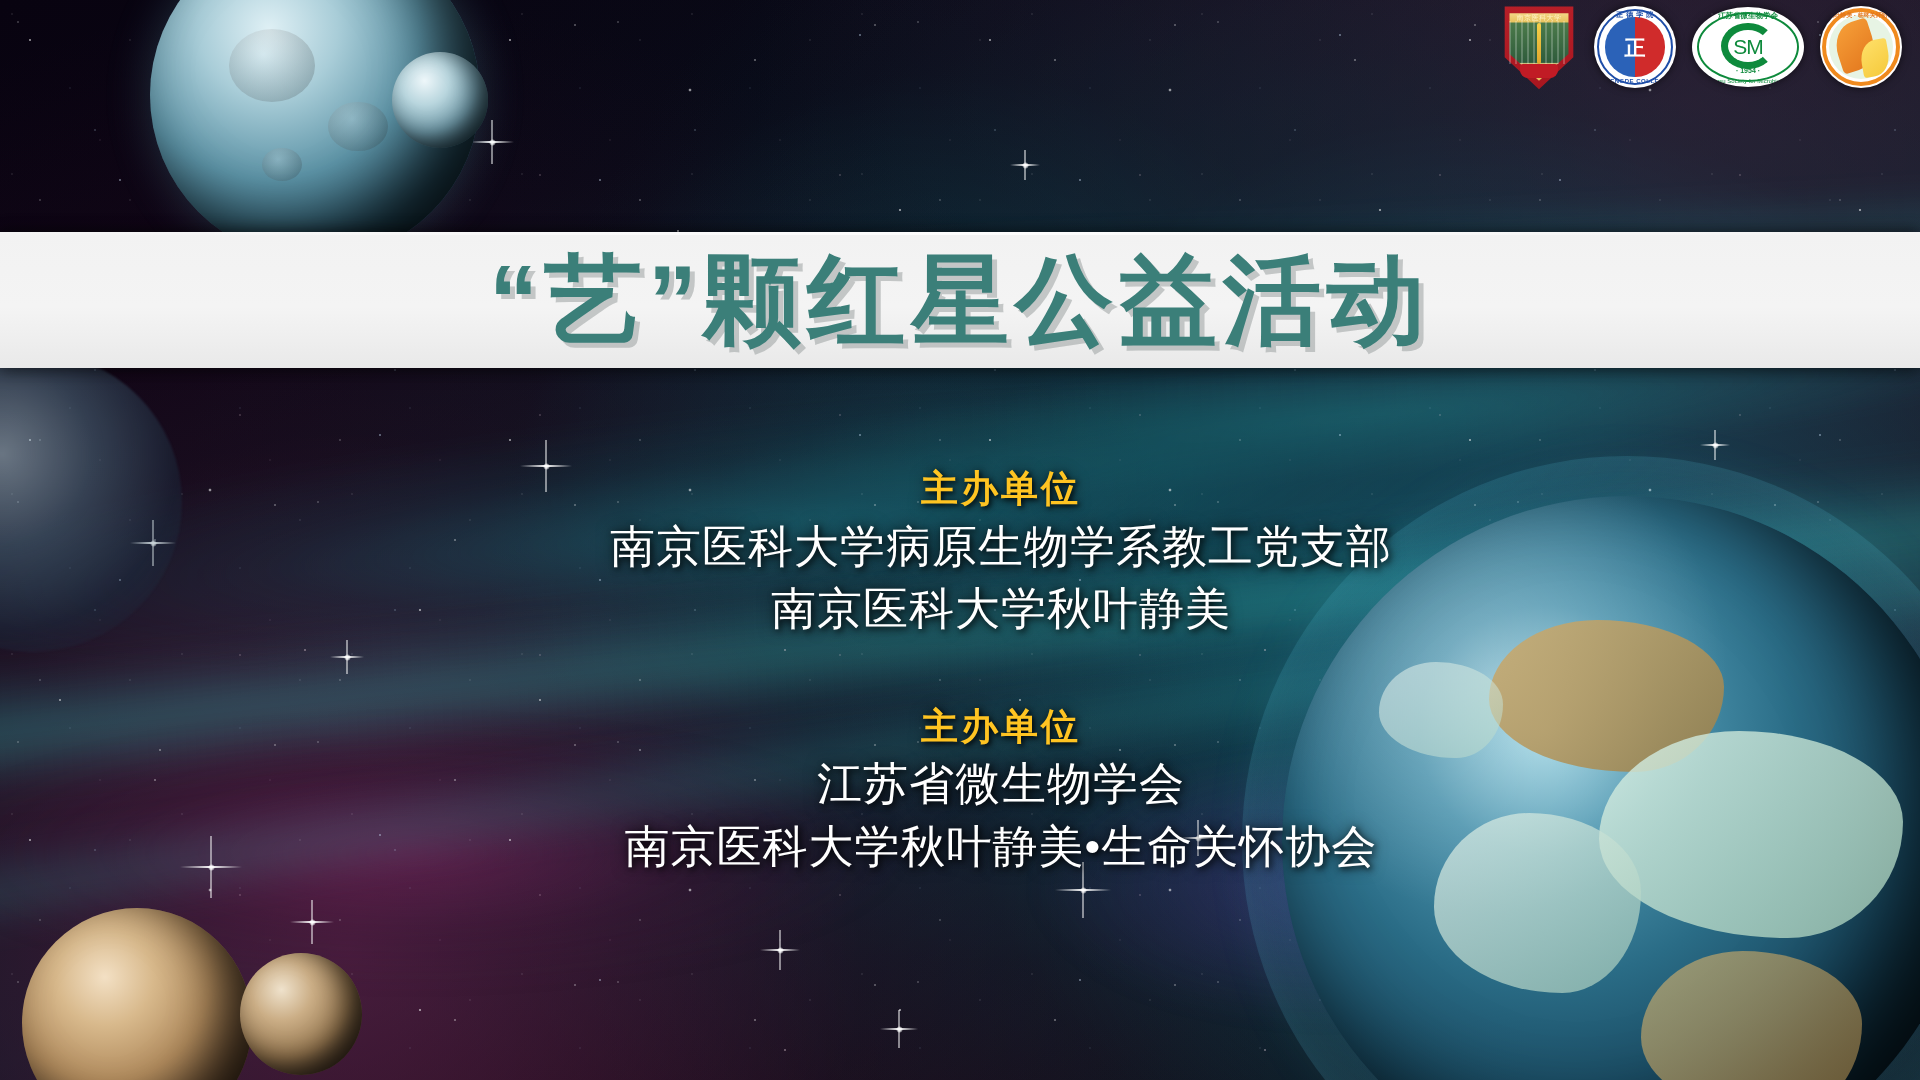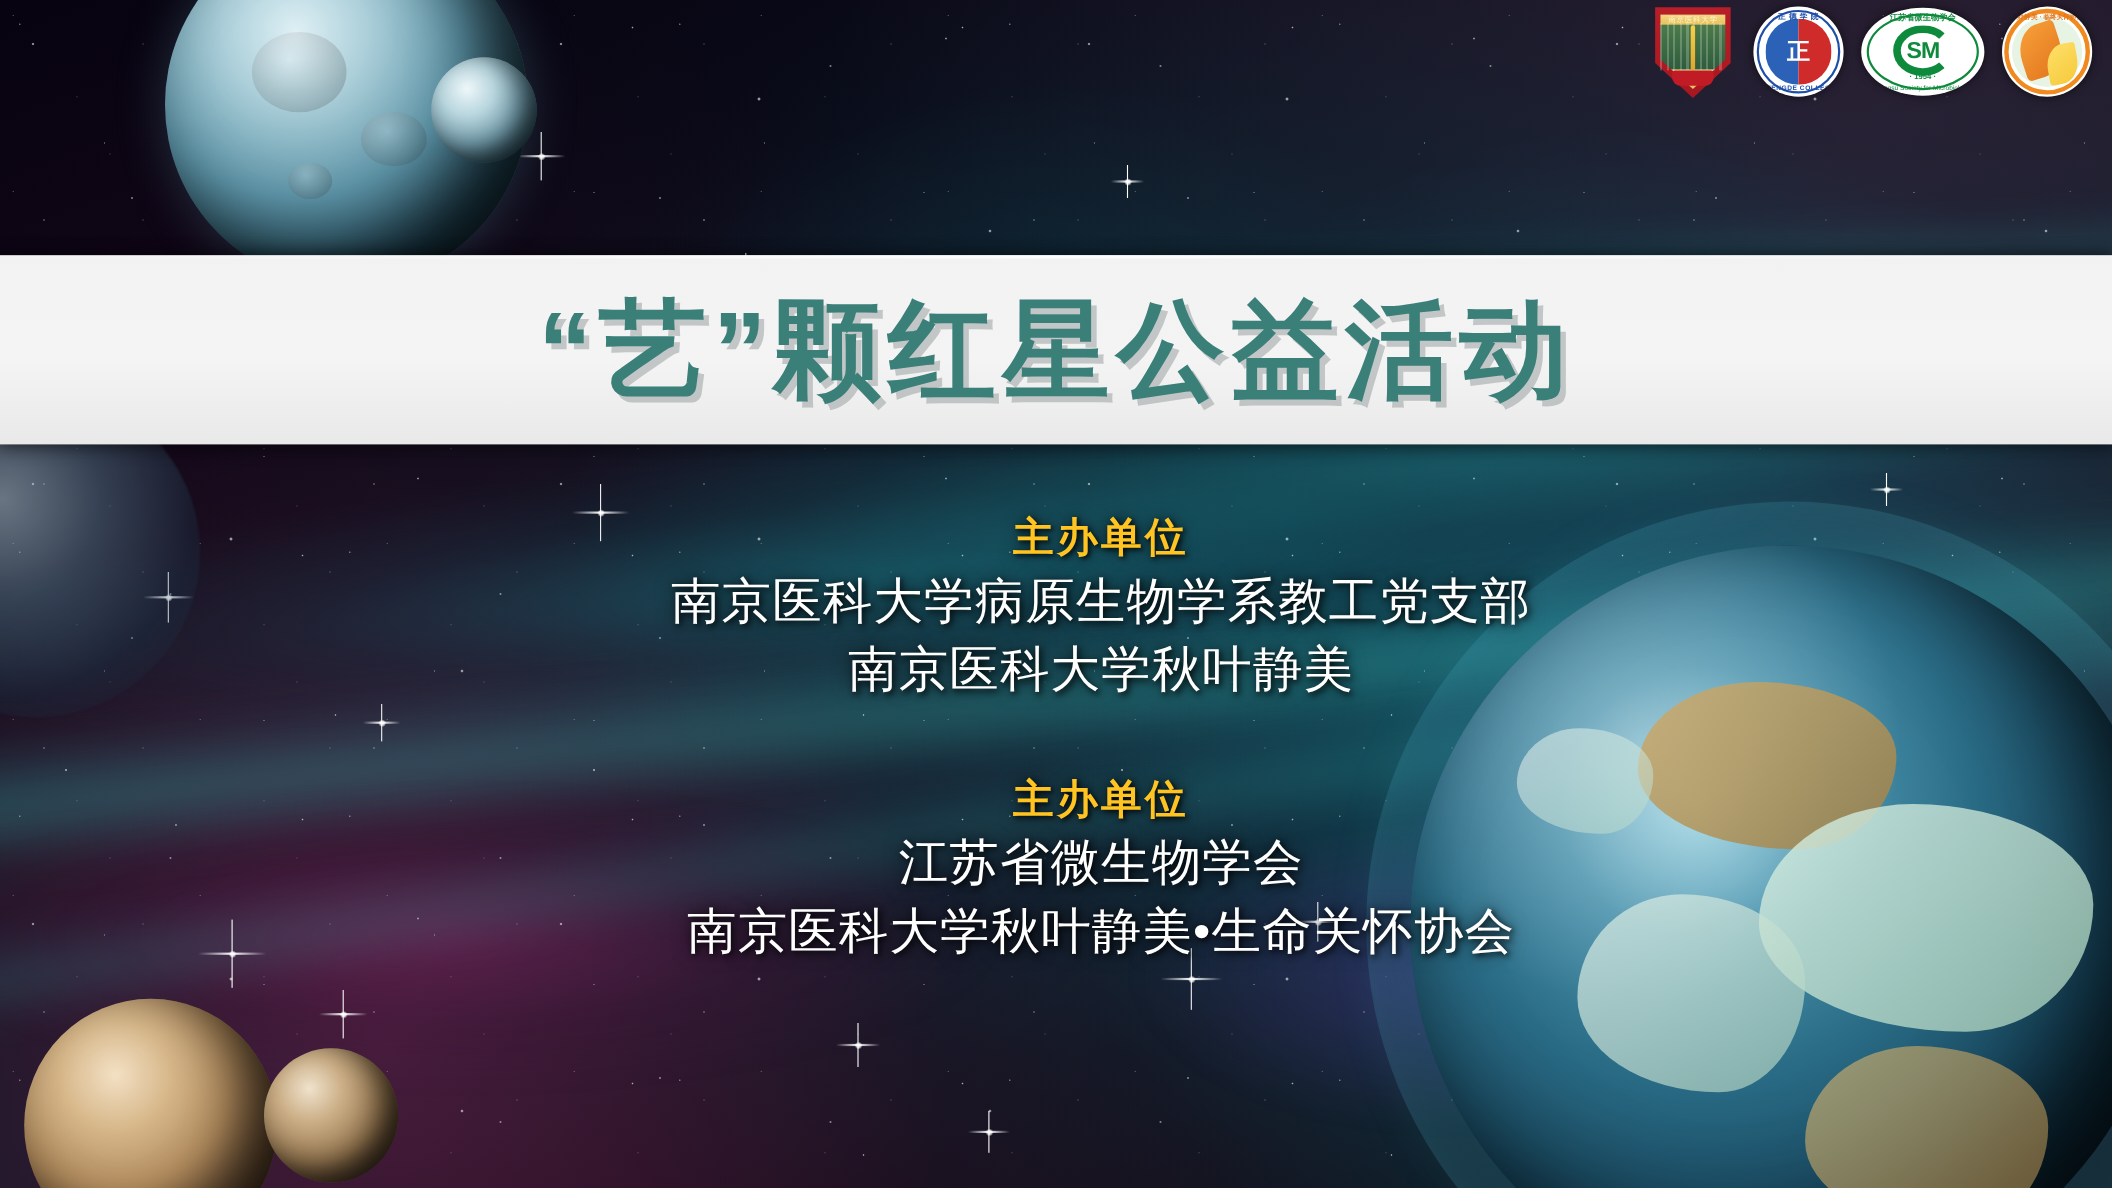--- a/index.html
+++ b/index.html
@@ -236,21 +236,21 @@
   
   .logo-oval{ width:112px; height:80px; border-radius:50%; background:#fff; position:relative; box-shadow:0 0 8px rgba(0,0,0,.6); overflow:hidden; }
   .sm-ring{ position:absolute; inset:5px; border-radius:50%; border:2px solid #0e8a3c; }
   .sm-c{
     position:absolute; left:26%; top:20%; width:48%; height:58%;
     border:7px solid #0e8a3c; border-radius:50%;
     border-right-color:transparent;
   }
   .sm-text{
     position:absolute; left:0; top:36%; width:100%; text-align:center;
-    font-size:21px; font-weight:bold; color:#0e8a3c; letter-spacing:-1px; line-height:1;
+    font-size:21px; font-weight:normal; color:#0e8a3c; letter-spacing:-1px; line-height:1;
   }
   .sm-top{ position:absolute; left:0; top:4px; width:100%; text-align:center; font-size:7.5px; color:#0e8a3c; font-weight:bold; }
   .sm-year{ position:absolute; left:0; bottom:13px; width:100%; text-align:center; font-size:7px; color:#0e8a3c; font-weight:bold; }
   .sm-bot{ position:absolute; left:0; bottom:3px; width:100%; text-align:center; font-size:6px; color:#0e8a3c; }
 
   
   .leaf-outer{ background:#ffffff; box-shadow:0 0 8px rgba(0,0,0,.6); }
   .leaf-ring{ position:absolute; inset:2px; border-radius:50%; border:4px solid #f08a1e; }
   .leaf-inner{ position:absolute; inset:9px; border-radius:50%; background:#e7f4e4; }
   .leaf-a{
@@ -265,21 +265,21 @@
     border-radius:60% 10% 60% 10%;
     transform:rotate(-10deg);
   }
   .leaf-top-text{
     position:absolute; left:0; top:5px; width:100%; text-align:center;
     font-size:6px; color:#e2751c; font-weight:bold;
   }
 
   
   .title-banner{
-    position:absolute; left:0; top:232px; width:1920px; height:172px;
+    position:absolute; left:0; top:232px; width:1920px; height:136px;
     z-index:35;
     background:linear-gradient(180deg,#f2f2f2 0%, #f4f4f4 55%, #e9e9e9 100%);
     box-shadow:0 -2px 14px rgba(0,0,0,.35), 0 3px 16px rgba(0,0,0,.45);
     display:flex; align-items:center; justify-content:center;
   }
   .title-banner::before{
     content:""; position:absolute; left:0; top:0; width:100%; height:3px;
     background:linear-gradient(90deg, rgba(255,255,255,.1), rgba(255,255,255,.85), rgba(255,255,255,.1));
   }
   .main-title{

